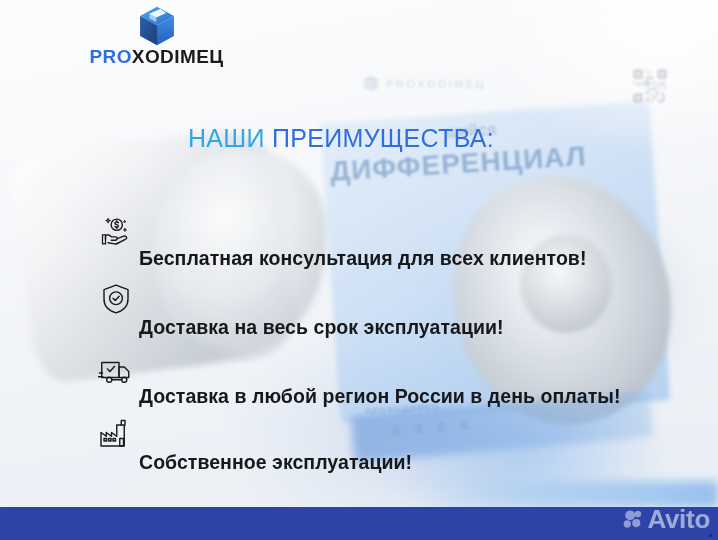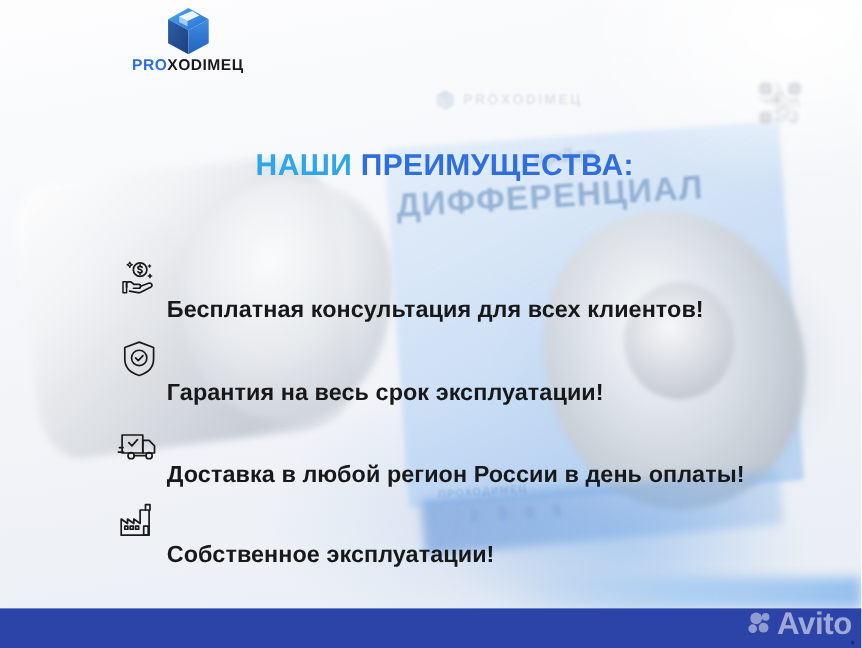--- a/index.html
+++ b/index.html
@@ -217,36 +217,36 @@
     width: 145px;
     text-align: center;
   }
   .logo-mark {
     width: 46px;
     height: 40px;
     margin: 0 auto 1px auto;
     display: block;
   }
   .logo-text {
-    font-size: 13px;
+    font-size: 19px;
     font-weight: bold;
     letter-spacing: 0.4px;
     line-height: 1;
     white-space: nowrap;
   }
   .logo-text .pro { color: #2f6fdd; }
   .logo-text .rest { color: #1b1b1b; }
 
   
   .headline {
     position: absolute;
-    left: 213px;
+    left: 188px;
     top: 124px;
     font-size: 25px;
-    font-weight: bold;
+    font-weight: normal;
     letter-spacing: 0.3px;
     white-space: nowrap;
   }
   .headline .hl-a { color: #2ea6ea; }
   .headline .hl-b { color: #2f6fdd; }
 
   
   .benefits {
     position: absolute;
     left: 93px;
@@ -456,21 +456,21 @@
       </div>
 
       <div class="benefit-row">
         <span class="benefit-icon">
           <svg viewBox="0 0 48 48" fill="none" stroke="#1a1a1a" stroke-width="1.9" stroke-linecap="round" stroke-linejoin="round">
             <path d="M24 5.5 L40 11.5 V24c0 9.6-6.6 15.8-16 18.5C14.6 39.8 8 33.6 8 24V11.5z"></path>
             <circle cx="24" cy="23" r="8.5"></circle>
             <path d="M20 23l2.9 3 5.3-5.6"></path>
           </svg>
         </span>
-        <span class="benefit-text">Гарантия на весь срок эксплуатации!</span>
+        <span class="benefit-text">Доставка на весь срок эксплуатации!</span>
       </div>
 
       <div class="benefit-row row-delivery">
         <span class="benefit-icon">
           <svg viewBox="0 0 48 48" fill="none" stroke="#1a1a1a" stroke-width="1.9" stroke-linecap="round" stroke-linejoin="round">
             <path d="M5 14h23v20H5z"></path>
             <path d="M28 20h7l6 6v8h-13z"></path>
             <circle cx="15" cy="37" r="3.4"></circle>
             <circle cx="35" cy="37" r="3.4"></circle>
             <path d="M18.4 37h13.2"></path>

